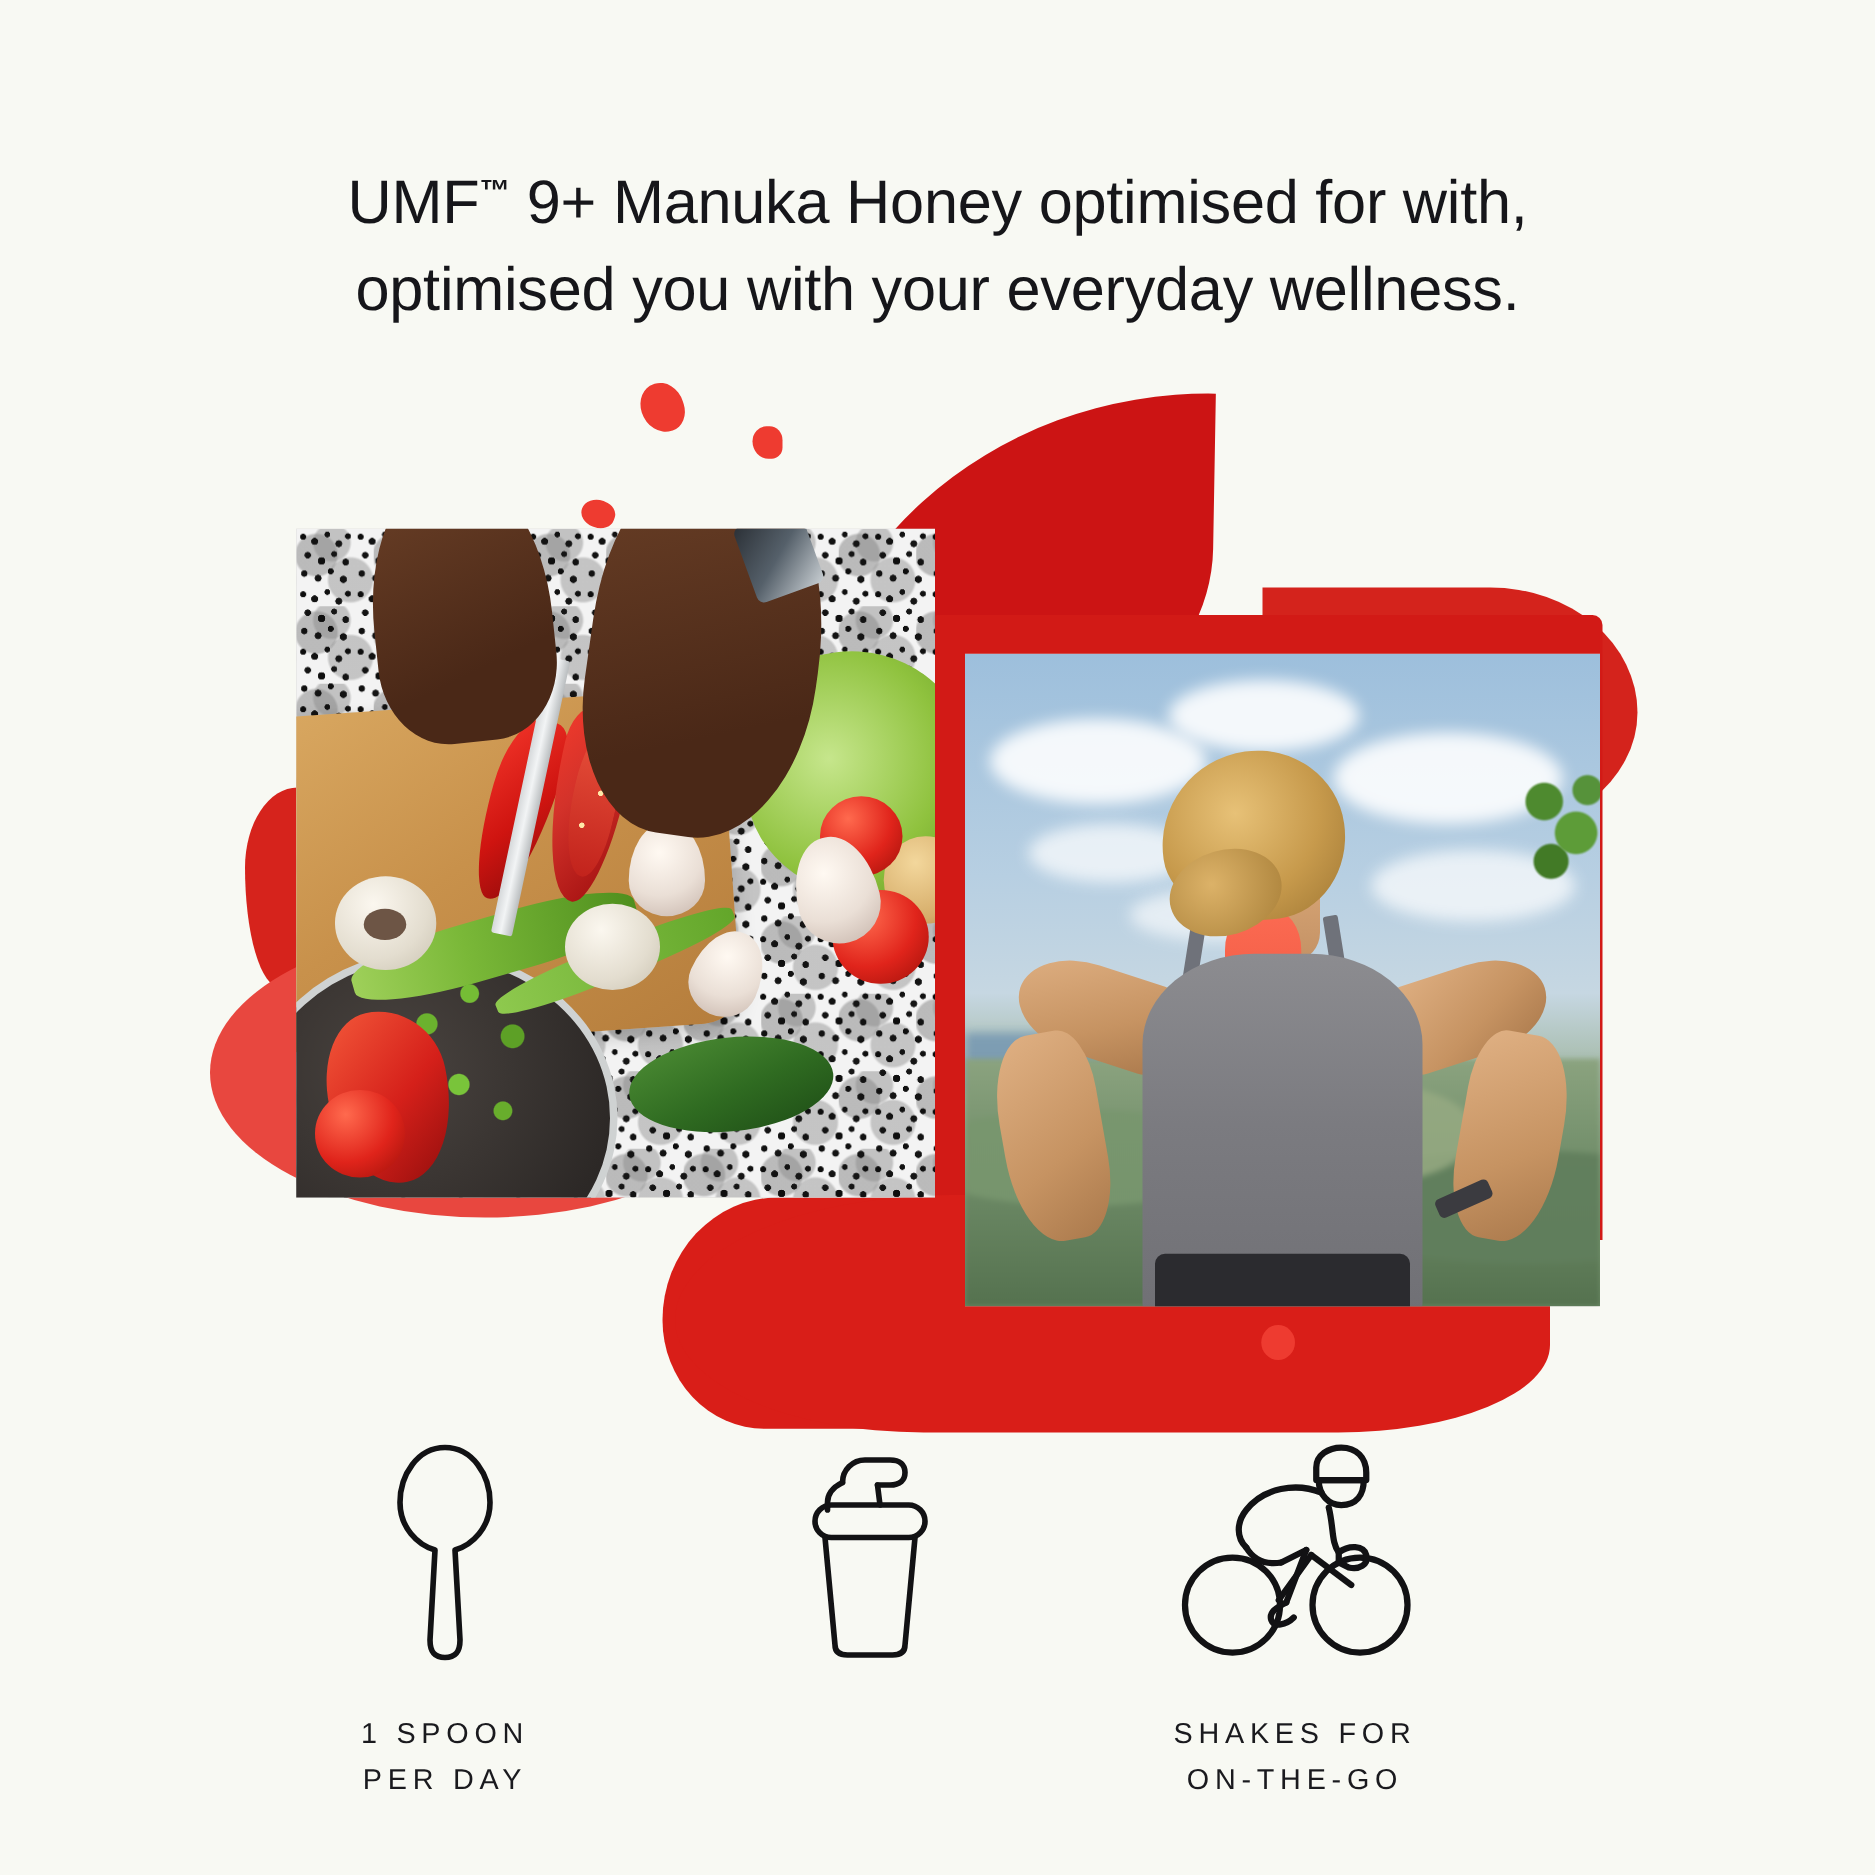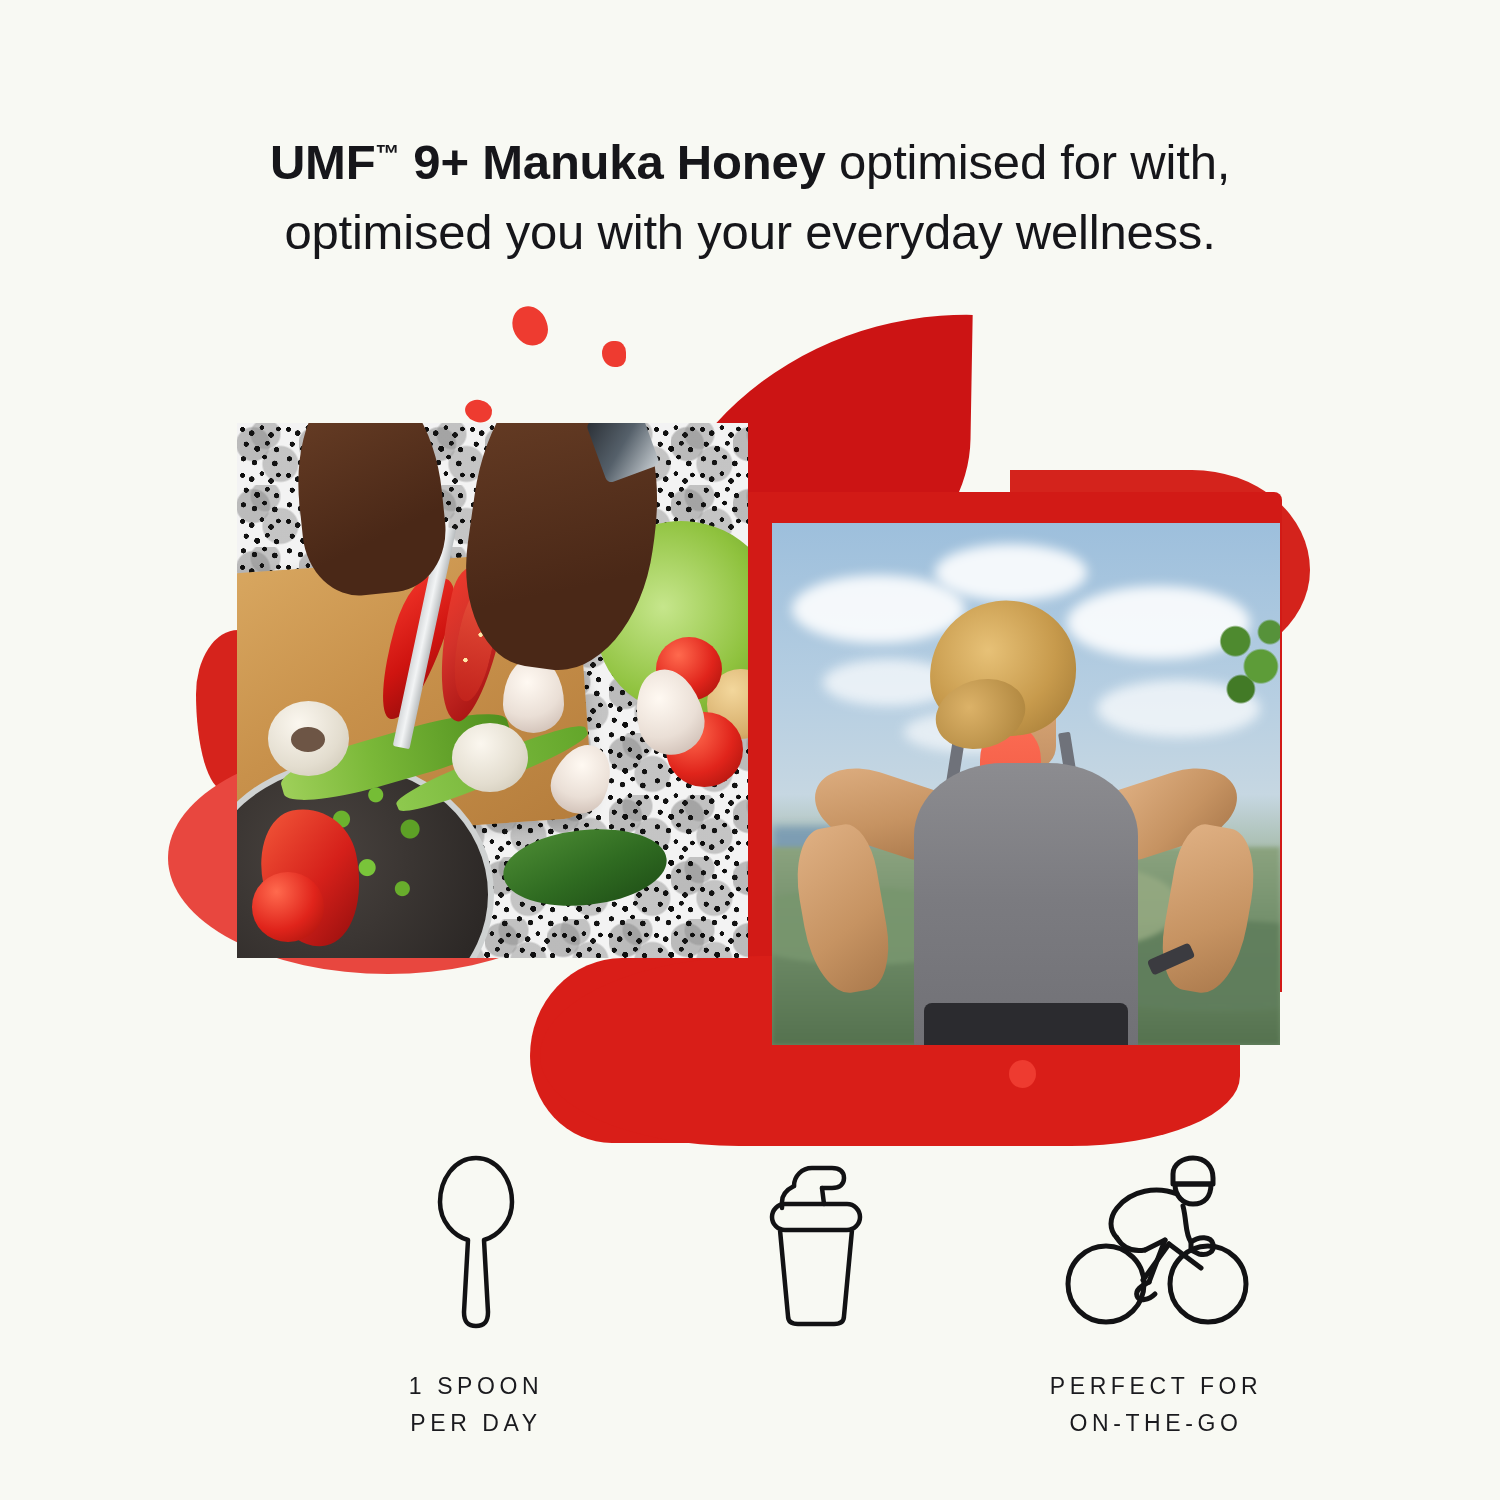--- a/index.html
+++ b/index.html
@@ -30,21 +30,21 @@
     text-align: center;
     color: #16161A;
     font-size: 49px;
     line-height: 1.42;
     letter-spacing: -0.2px;
     font-weight: 400;
     padding: 0 120px;
     box-sizing: border-box;
   }
   .headline .strong {
-    font-weight: 700;
+    font-weight: 400;
   }
   .headline .tm {
     font-size: 0.50em;
     vertical-align: super;
     letter-spacing: 0;
     font-weight: 700;
   }
 
   
   .decor-layer {
@@ -488,21 +488,21 @@
     transform: rotate(-24deg);
   }
 
   
   .benefits {
     position: absolute;
     left: 186px;
     top: 1152px;
     width: 1140px;
     display: flex;
-    justify-content: flex-end;
+    justify-content: flex-start;
     align-items: flex-start;
   }
   .benefit {
     width: 340px;
     display: flex;
     flex-direction: column;
     align-items: center;
   }
   .benefit-icon {
     height: 180px;
@@ -653,20 +653,20 @@
           <path d="M130 90 C138 84 150 84 152 92 C154 100 146 104 138 102 L130 98 Z" stroke="#121214" stroke-width="5" stroke-linejoin="round" fill="none"></path>
 
           <path d="M84 98 L104 88" stroke="#121214" stroke-width="5" stroke-linecap="round"></path>
 
           <path d="M104 88 L88 130" stroke="#121214" stroke-width="5" stroke-linecap="round"></path>
 
           <path d="M88 130 C80 134 74 138 76 144 C78 150 88 148 94 142" stroke="#121214" stroke-width="5" stroke-linecap="round" fill="none"></path>
         </svg>
       </div>
       <div class="benefit-label">
-        <span>PERFECT FOR</span>
+        <span>SHAKES FOR</span>
         <span>ON-THE-GO</span>
       </div>
     </div>
 
   </div>
 
 </div>
 
 </body></html>

